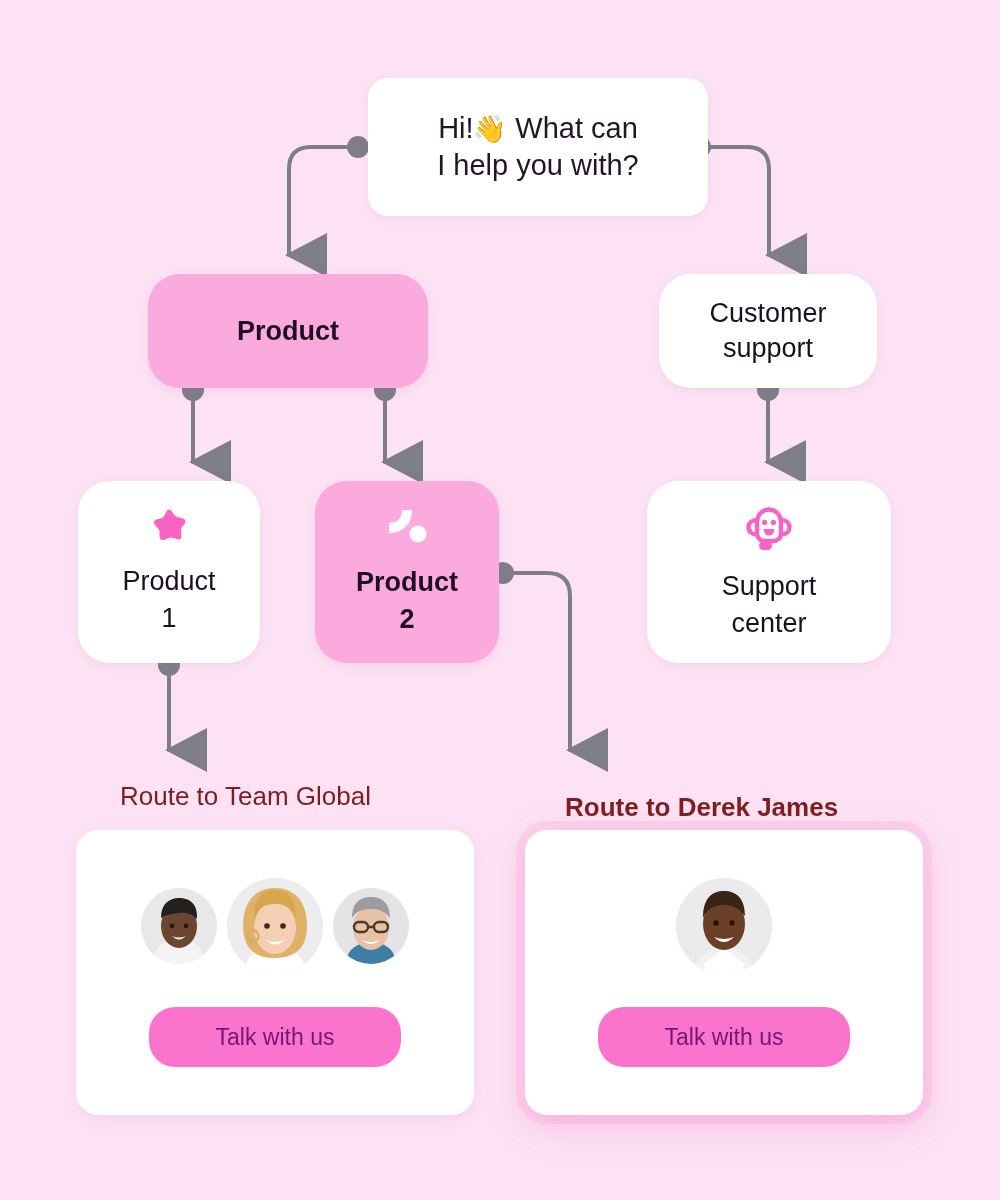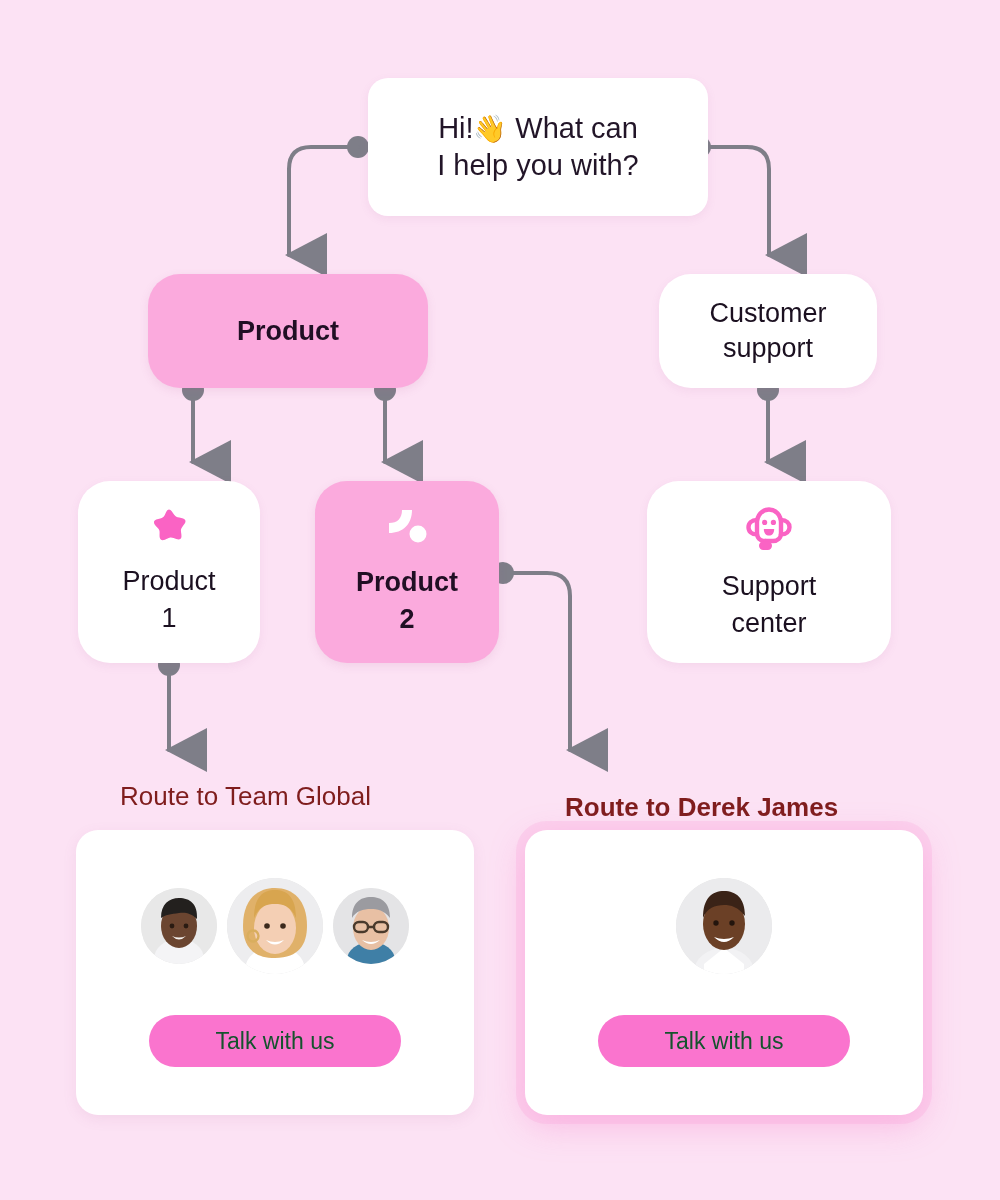--- a/index.html
+++ b/index.html
@@ -187,25 +187,25 @@
     flex: none;
     line-height: 0;
   }
   .avatar.sm { width: 76px; height: 76px; }
   .avatar.lg { width: 96px; height: 96px; }
 
   .talk-btn {
     margin-top: auto;
     margin-bottom: 48px;
     width: 252px;
-    height: 52px;
+    height: 60px;
     border: none;
     border-radius: 26px;
     background: #fa74ce;
-    color: #14532d;
+    color: #701a75;
     font-family: inherit;
     font-size: 23px;
     cursor: pointer;
     display: flex;
     align-items: center;
     justify-content: center;
   }
 </style>
 </head>
 <body>

